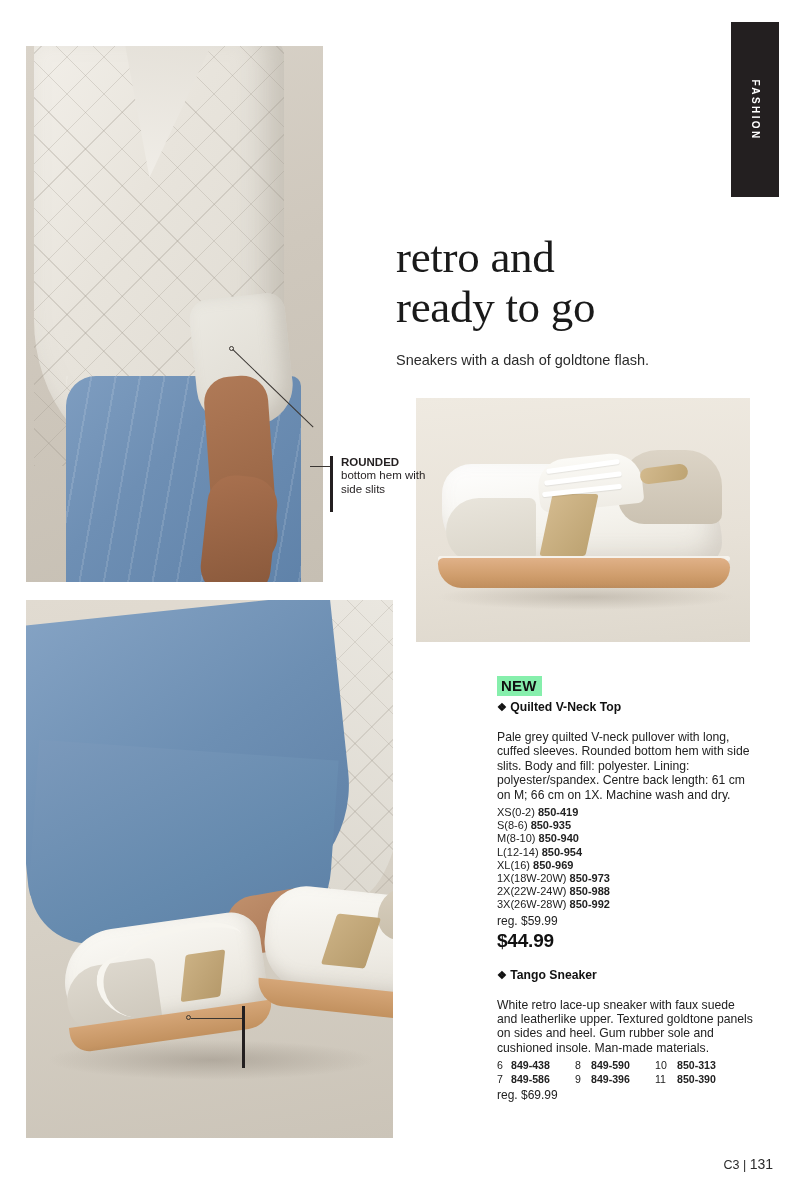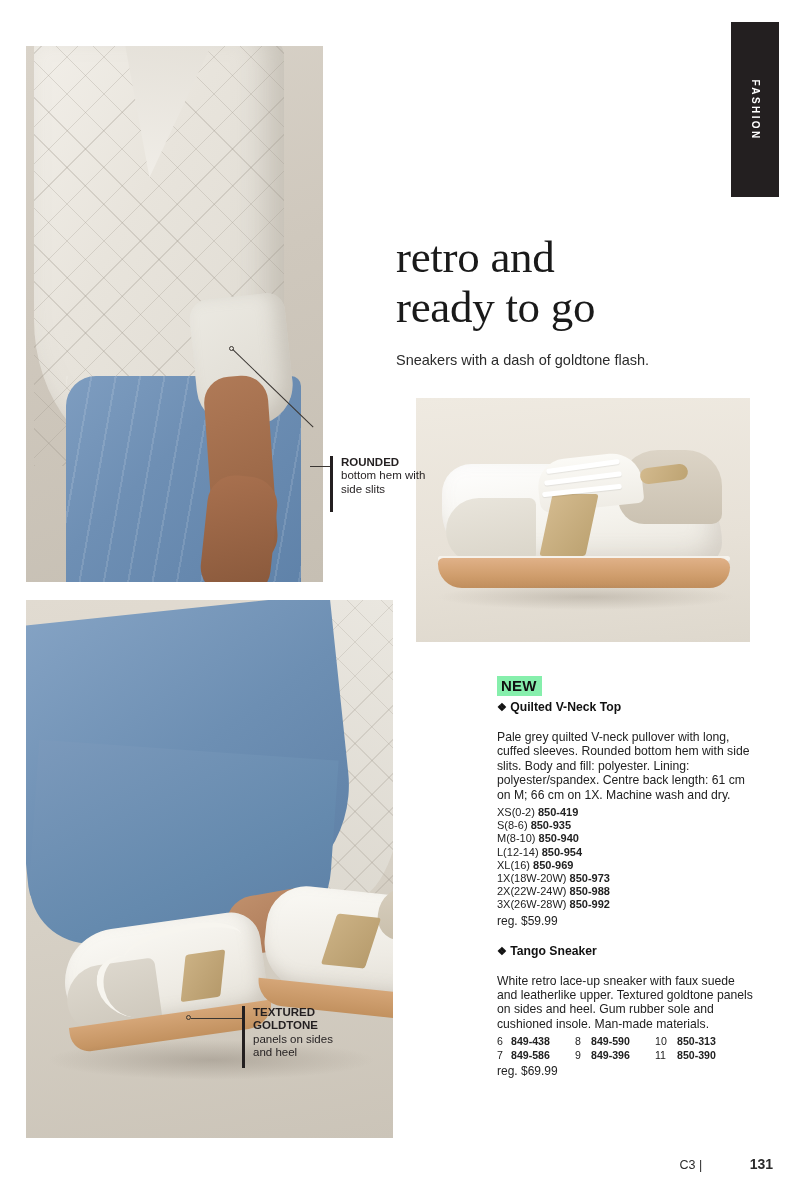--- a/index.html
+++ b/index.html
@@ -331,21 +331,21 @@
     font-size: 10.6px; line-height: 13.4px; color:#222;
     margin-top: 4px;
   }
   .sku-grid b { font-weight: bold; }
 
   
   #footer {
     position:absolute; right: 27px; bottom: 28px;
     font-size: 12.5px; color:#2b2b2b;
   }
-  #footer .pg { font-weight: bold; font-size: 14px; margin-left: 44px; }
+  #footer .pg { font-weight: normal; font-size: 14px; }
 </style>
 </head>
 <body>
 
 <div class="cat-tab">
   <span>FASHION</span>
 </div>
 
 <div class="photo" id="photo-top">
   <div class="sweater">
@@ -409,24 +409,20 @@
   <div class="txt">
     <b>ROUNDED</b><br>
     <span>bottom hem with side slits</span>
   </div>
 </div>
 
 <div class="leader-dot" style="left:186px; top:1015px;"></div>
 <div class="leader" style="left:191px; top:1018px; width:52px;"></div>
 <div class="callout" id="callout-2">
   <div class="bar"></div>
-  <div class="txt">
-    <b>TEXTURED GOLDTONE</b><br>
-    <span>panels on sides and heel</span>
-  </div>
 </div>
 
 <div id="headline">
   <h1>
     <span>retro and</span><br>
     <span>ready to go</span>
   </h1>
   <div class="sub">Sneakers with a dash of goldtone flash.</div>
 </div>
 
@@ -443,20 +439,21 @@
       <div class="sku-row"><span class="sz">XS(0-2)</span> <b>850-419</b></div>
       <div class="sku-row"><span class="sz">S(8-6)</span> <b>850-935</b></div>
       <div class="sku-row"><span class="sz">M(8-10)</span> <b>850-940</b></div>
       <div class="sku-row"><span class="sz">L(12-14)</span> <b>850-954</b></div>
       <div class="sku-row"><span class="sz">XL(16)</span> <b>850-969</b></div>
       <div class="sku-row"><span class="sz">1X(18W-20W)</span> <b>850-973</b></div>
       <div class="sku-row"><span class="sz">2X(22W-24W)</span> <b>850-988</b></div>
       <div class="sku-row"><span class="sz">3X(26W-28W)</span> <b>850-992</b></div>
     </div>
     <div class="reg">reg. $59.99</div>
+    <div class="price">$44.99</div>
   </div>
 
   <div class="block2">
     <div class="prod-title">
       <span class="dia">❖</span>
       <span>Tango Sneaker</span>
     </div>
     <div class="prod-desc">White retro lace-up sneaker with faux suede and leatherlike upper. Textured goldtone panels on sides and heel. Gum rubber sole and cushioned insole. Man-made materials.</div>
     <div class="sku-grid">
       <span>6</span>

